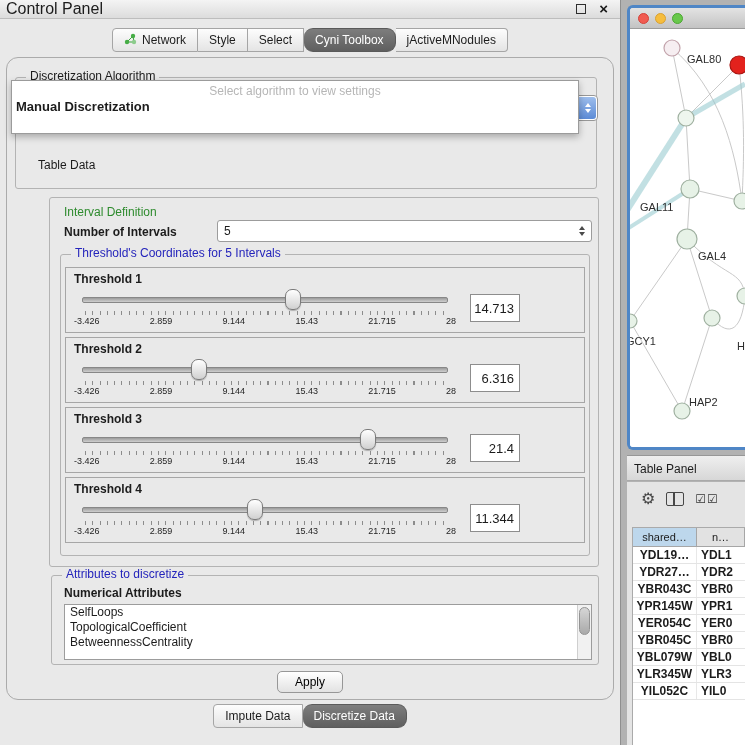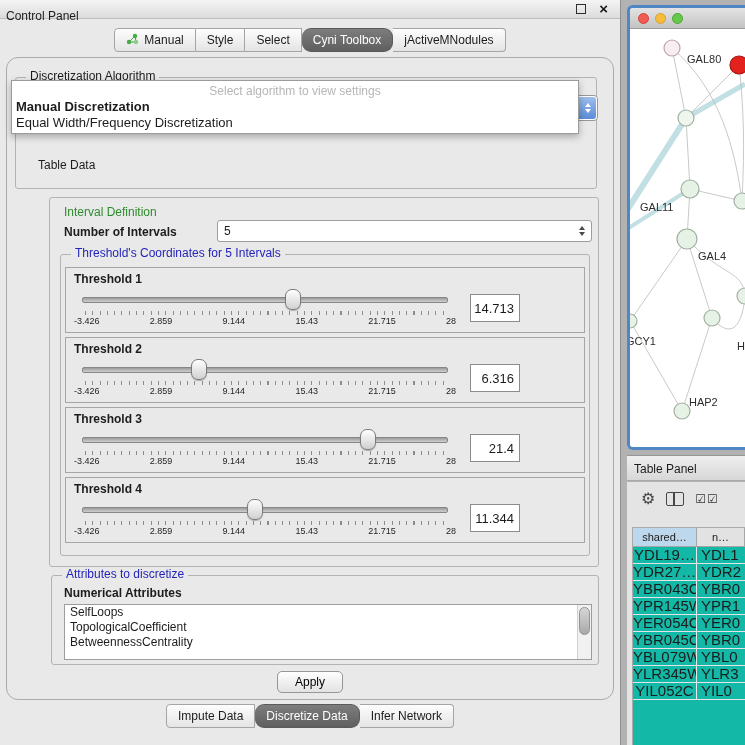--- a/index.html
+++ b/index.html
@@ -2,21 +2,21 @@
 <html><head>
 <meta charset="utf-8">
 <style>
   html,body{margin:0;padding:0;background:#9f9f9f;}
   .stage{position:relative;width:745px;height:745px;background:#b2b2b2;overflow:hidden;
          font-family:"Liberation Sans",sans-serif;font-size:12px;color:#1c1c1c;}
 
   
   .control-panel{position:absolute;left:0;top:0;width:620px;height:745px;background:#e9e9e9;border-right:1px solid #8f8f8f;}
   .titlebar{position:absolute;left:0;top:0;width:100%;height:18px;background:linear-gradient(#f4f4f4,#dcdcdc);border-bottom:1px solid #bdbdbd;}
-  .tl-text{position:absolute;left:6px;top:9px;font-size:12px;}
+  .tl-text{position:absolute;left:6px;top:0;font-size:16px;}
   .float-icon{position:absolute;right:34px;top:4px;width:8px;height:8px;border:1.5px solid #2e2e2e;}
   .close-icon{position:absolute;right:12px;top:0px;font-size:15px;font-weight:bold;color:#1a1a1a;cursor:default;}
 
   .tabbar{position:absolute;left:0;top:28px;width:100%;display:flex;justify-content:center;}
   .tab{height:22px;padding:0 11px;display:flex;align-items:center;gap:5px;background:linear-gradient(#fdfdfd,#e4e4e4);
        border:1px solid #a5a5a5;border-left:none;font-size:12px;cursor:default;}
   .tab:first-child{border-left:1px solid #a5a5a5;border-radius:4px 0 0 4px;}
   .tab:last-child{border-radius:0 4px 4px 0;}
   .tab.selected{background:linear-gradient(#7d7d7d,#5f5f5f);color:#fff;border-color:#5a5a5a;border-radius:9px;}
 
@@ -97,28 +97,28 @@
 
   .table-panel-titlebar{position:absolute;left:627px;top:455px;width:118px;height:26px;
                         background:linear-gradient(#efefef,#d7d7d7);border-top:1px solid #979797;border-bottom:1px solid #a9a9a9;
                         line-height:26px;padding-left:7px;font-size:12px;box-sizing:border-box;}
   .table-panel{position:absolute;left:627px;top:482px;width:118px;height:263px;background:#e4e4e4;}
   .tp-toolbar{height:34px;display:flex;align-items:center;gap:11px;padding-left:14px;}
   .gear-icon{font-size:16px;color:#474747;line-height:16px;}
   .columns-icon{width:16px;height:12px;border:1.5px solid #474747;border-radius:2px;
                 background:linear-gradient(to right,transparent 0 6.5px,#474747 6.5px 8px,transparent 8px);}
   .checks-icon{font-size:12px;color:#353535;letter-spacing:1px;}
-  .tp-table{position:absolute;left:5px;top:45px;right:0;bottom:0;background:#14b8a6;border-top:1px solid #aaa;border-left:1px solid #aaa;}
+  .tp-table{position:absolute;left:5px;top:45px;right:0;bottom:0;background:#ffffff;border-top:1px solid #aaa;border-left:1px solid #aaa;}
   .thead{display:flex;height:19px;}
   .th{box-sizing:border-box;border-right:1px solid #a6a6a6;border-bottom:1px solid #a6a6a6;font-size:11px;
       display:flex;align-items:center;justify-content:center;overflow:hidden;white-space:nowrap;}
   .th.c1{width:64px;background:#bdd7ec;}
   .th.c2{flex:1;background:#e2e2e2;}
   .trow{display:flex;height:16px;border-bottom:1px solid #e4e4e4;}
-  .trow span{font-size:15px;line-height:16px;overflow:hidden;white-space:nowrap;}
+  .trow span{font-size:12px;line-height:16px;overflow:hidden;white-space:nowrap;font-weight:bold;}
   .trow .c1{width:64px;text-align:center;border-right:1px solid #e8e8e8;box-sizing:border-box;}
   .trow .c2{flex:1;padding-left:4px;}
 </style>
 </head>
 <body>
 
 <div class="stage">
 
   <div class="control-panel">
 
@@ -131,21 +131,21 @@
     <div class="tabbar">
       <div class="tab">
         <span>
           <svg width="13" height="12">
               <path d="M3 9L9 3L10 9Z" stroke="#3aa53a" fill="none"></path>
             <circle cx="3" cy="9" r="2.2" fill="#46ad46"></circle>
               <circle cx="9" cy="3" r="2.2" fill="#46ad46"></circle>
             <circle cx="10" cy="9" r="2.2" fill="#8ccc8c"></circle>
             </svg>
         </span>
-        <span>Manual</span>
+        <span>Network</span>
       </div>
       <div class="tab">
           <span>Style</span>
         </div>
       <div class="tab">
           <span>Select</span>
         </div>
       <div class="tab selected">
           <span>Cyni Toolbox</span>
         </div>
@@ -163,21 +163,20 @@
             <span class="tri-up"></span>
               <span class="tri-down"></span>
           </span>
         </div>
         <span class="table-data-label">Table Data</span>
       </div>
 
       <div class="popup">
         <div class="popup-header">Select algorithm to view settings</div>
         <div class="popup-item bold">Manual Discretization</div>
-        <div class="popup-item">Equal Width/Frequency Discretization</div>
       </div>
 
       <div class="group interval-group">
         <span class="group-title green">Interval Definition</span>
         <span class="ni-label">Number of Intervals</span>
         <div class="ni-spinner">
           <span>5</span>
           <span class="combo-stepper" style="margin-left:auto">
             <span class="tri-up dark"></span>
               <span class="tri-down dark"></span>
@@ -287,23 +286,20 @@
 
       <button class="apply">Apply</button>
     </div>
 
     <div class="bottom-tabbar">
       <div class="tab">
           <span>Impute Data</span>
         </div>
       <div class="tab selected">
           <span>Discretize Data</span>
-        </div>
-      <div class="tab">
-          <span>Infer Network</span>
         </div>
     </div>
   </div>
 
   <div class="network-window">
     <div class="net-titlebar">
       <span class="light red"></span>
       <span class="light yellow"></span>
       <span class="light green"></span>
     </div>

